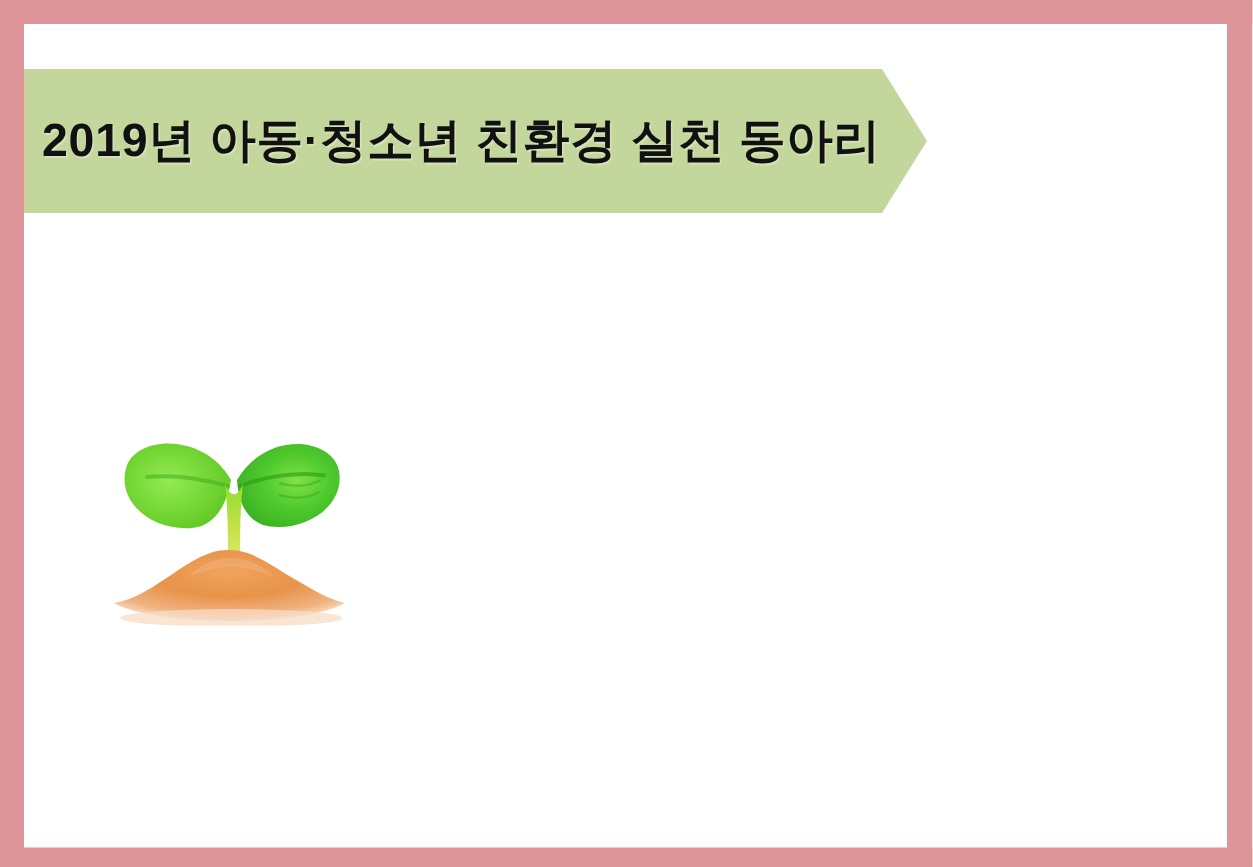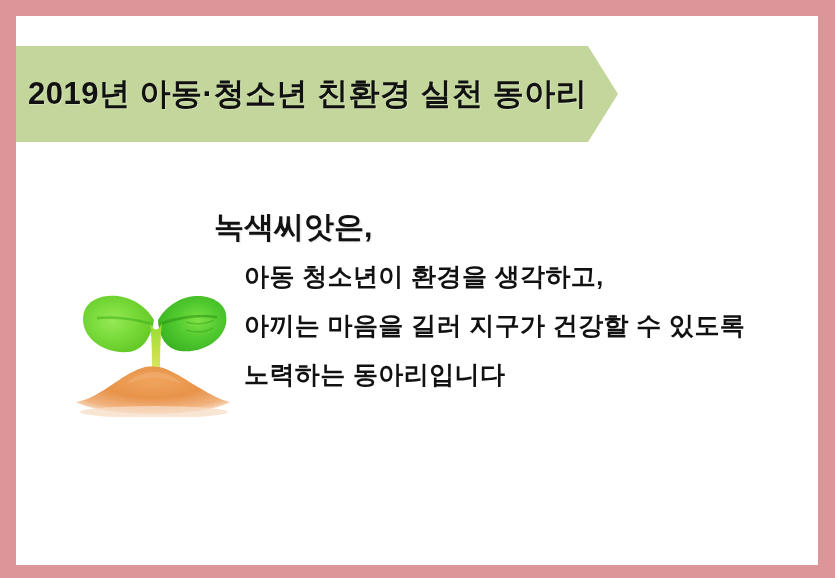--- a/index.html
+++ b/index.html
@@ -13,20 +13,21 @@
     font-family: "Liberation Sans", sans-serif;
     background: #ffffff;
   }
 
   #slide {
     position: relative;
     width: 835px;
     height: 578px;
     background: #ffffff;
     box-sizing: border-box;
+    text-align: right;
   }
 
   
   .frame-edge {
     position: absolute;
     background: #dd959a;
   }
   .frame-top    { left: 0;  top: 0;    width: 835px; height: 16px; }
   .frame-bottom { left: 0;  bottom: 0; width: 835px; height: 13px; }
   .frame-left   { left: 0;  top: 0;    width: 16px;  height: 578px; }
@@ -165,20 +166,14 @@
       <path d="M10 140 C22 138 32 132 44 124 C56 116 64 110 76 106
                C82 104 92 104 100 107 C112 112 120 118 132 125
                C144 132 152 137 164 140
                C150 148 120 152 88 152 C56 152 24 148 10 140 Z" fill="url(#soilG)"></path>
       <path d="M60 122 C68 114 78 110 88 110 C98 110 108 114 116 122
                C104 118 96 116 88 116 C80 116 72 118 60 122 Z" fill="#f2b079" opacity="0.55"></path>
       <ellipse cx="88" cy="150" rx="74" ry="6" fill="#f7dcc6" opacity="0.75"></ellipse>
     </svg>
   </div>
 
-  <div class="body-text">
-    <p class="lead">녹색씨앗은,</p>
-    <p class="line">아동 청소년이 환경을 생각하고,</p>
-    <p class="line">아끼는 마음을 길러 지구가 건강할 수 있도록</p>
-    <p class="line">노력하는 동아리입니다</p>
-  </div>
 
 </div>
 
 </body></html>

